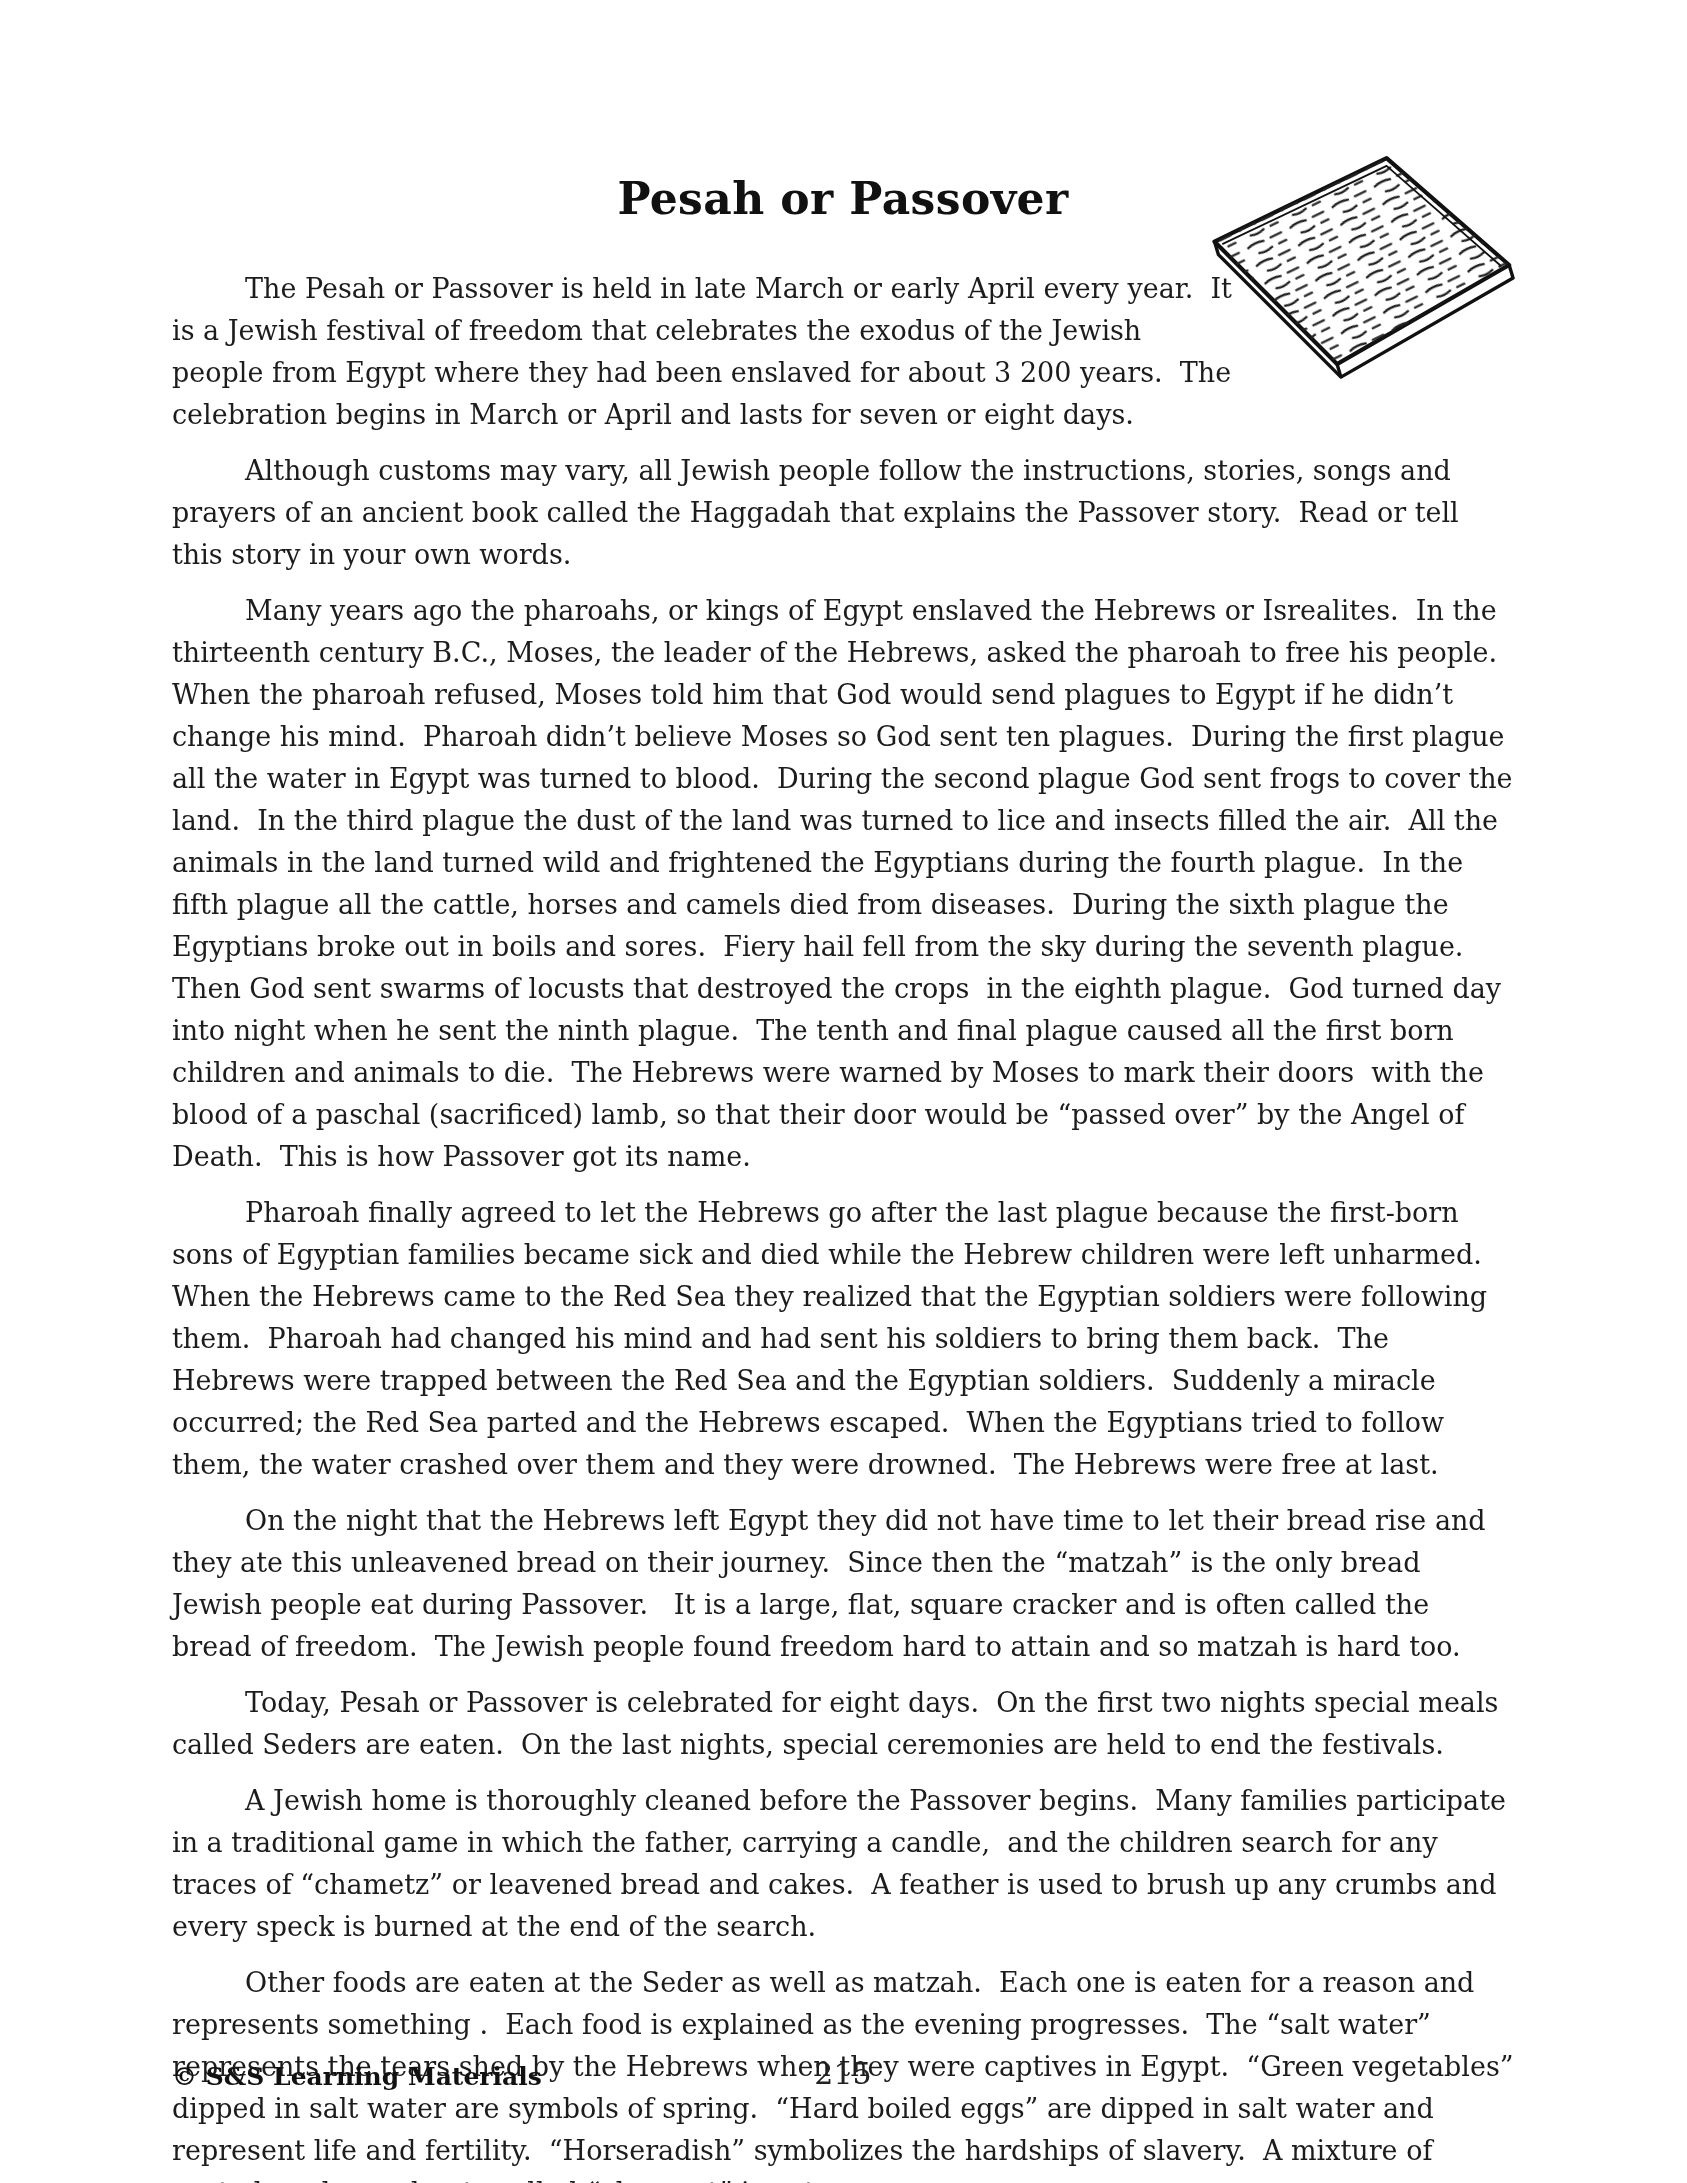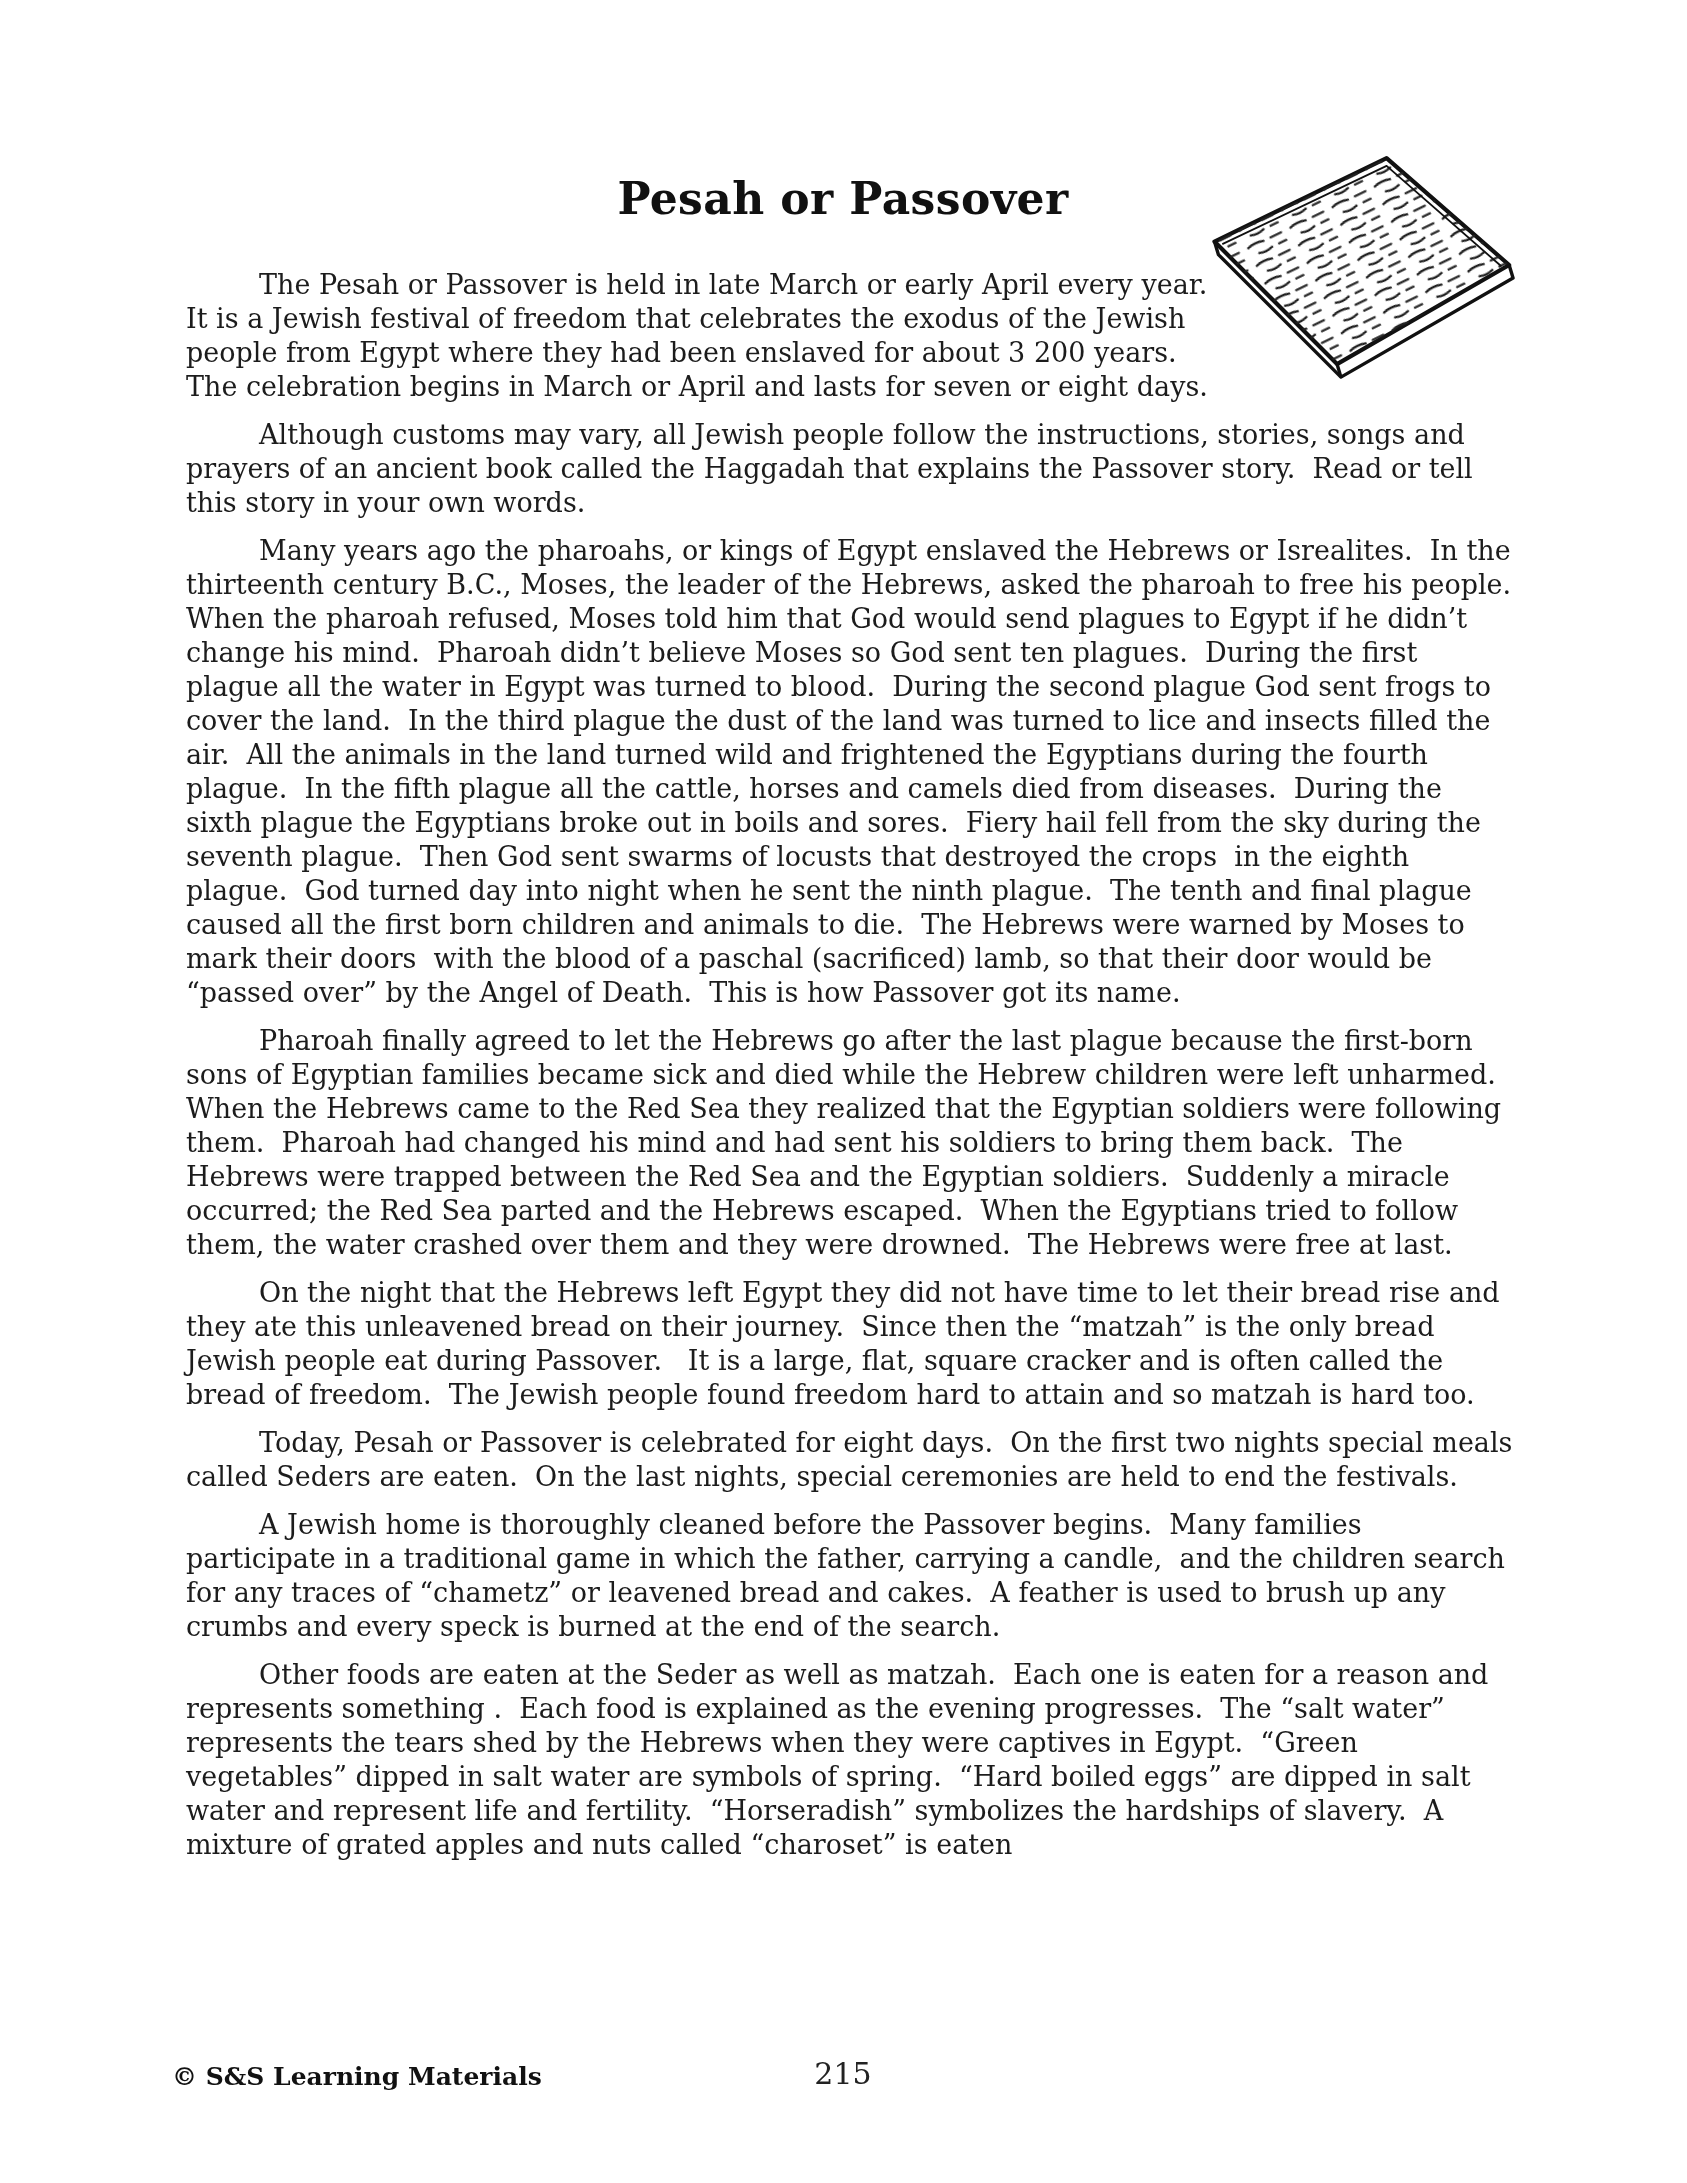--- a/index.html
+++ b/index.html
@@ -24,26 +24,25 @@
     color: #111;
   }
   .section-heading {
     font-size: 37px;
     font-weight: 700;
     margin-bottom: 25px;
     color: #111;
   }
   .body-para {
     font-size: 27px;
-    line-height: 34px;
+    line-height: 42px;
     margin-bottom: 14px;
     text-indent: 73px;
     white-space: pre-wrap;
     text-align: left;
-    margin-left: 14px;
   }
   .wrap-illustration { margin-right: 278px; }
   .matzah-wrap {
     position: absolute;
     top: 138px;
     right: 114px;
     width: 339px;
     height: 284px;
   }
   .matzah-wrap svg { width: 100%; height: 100%; }

